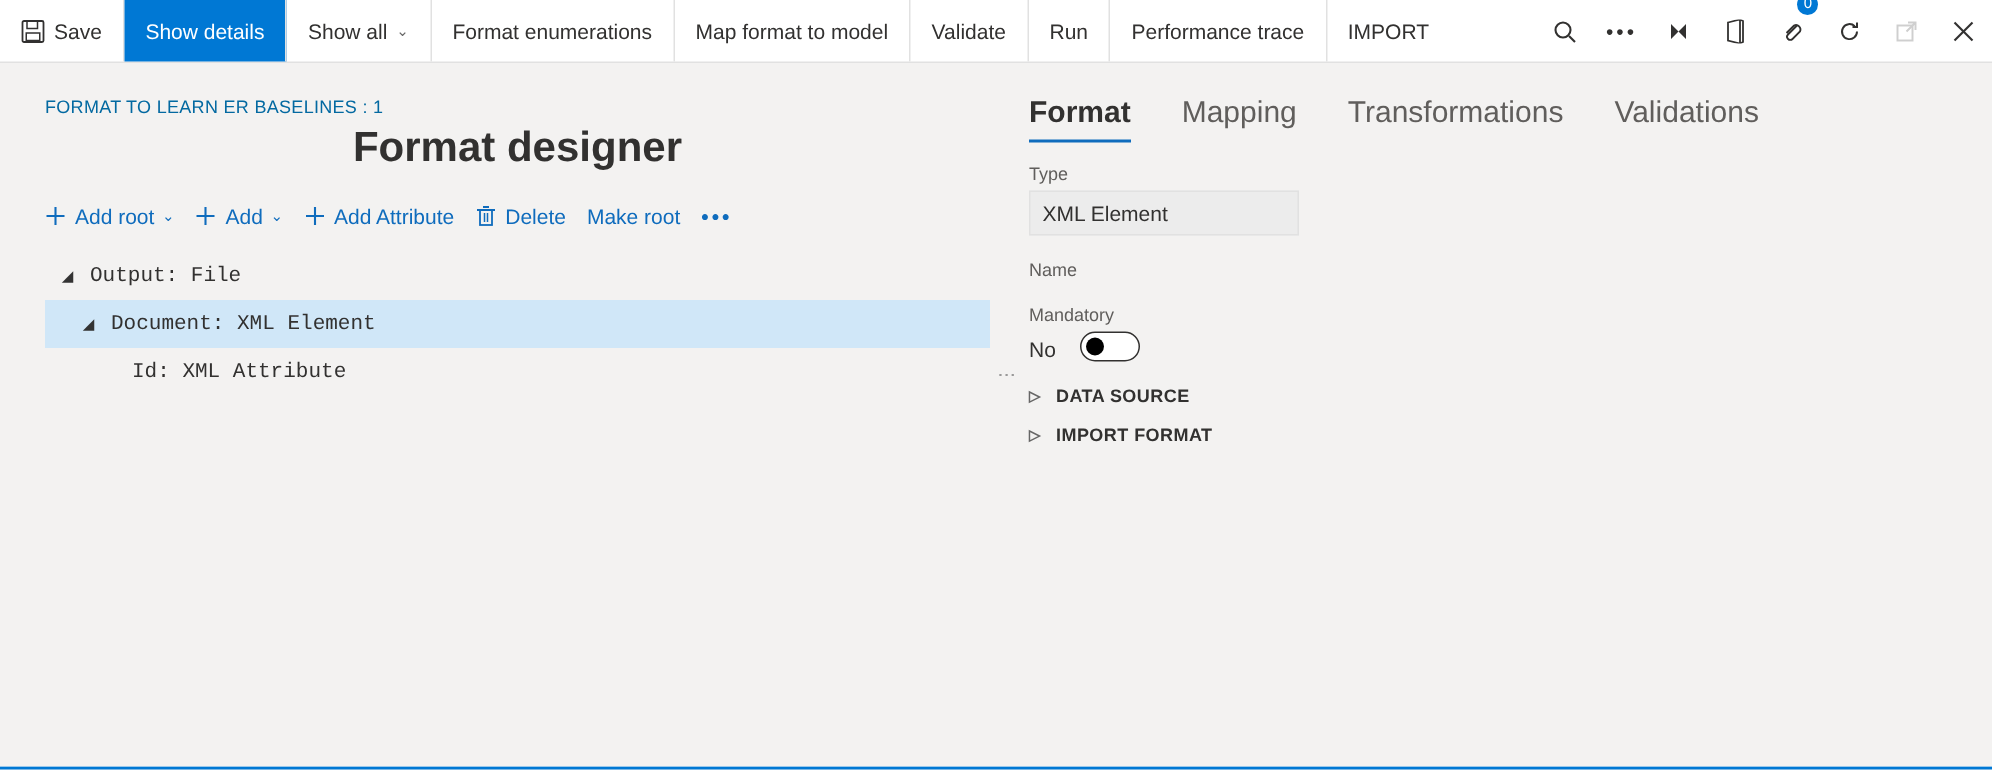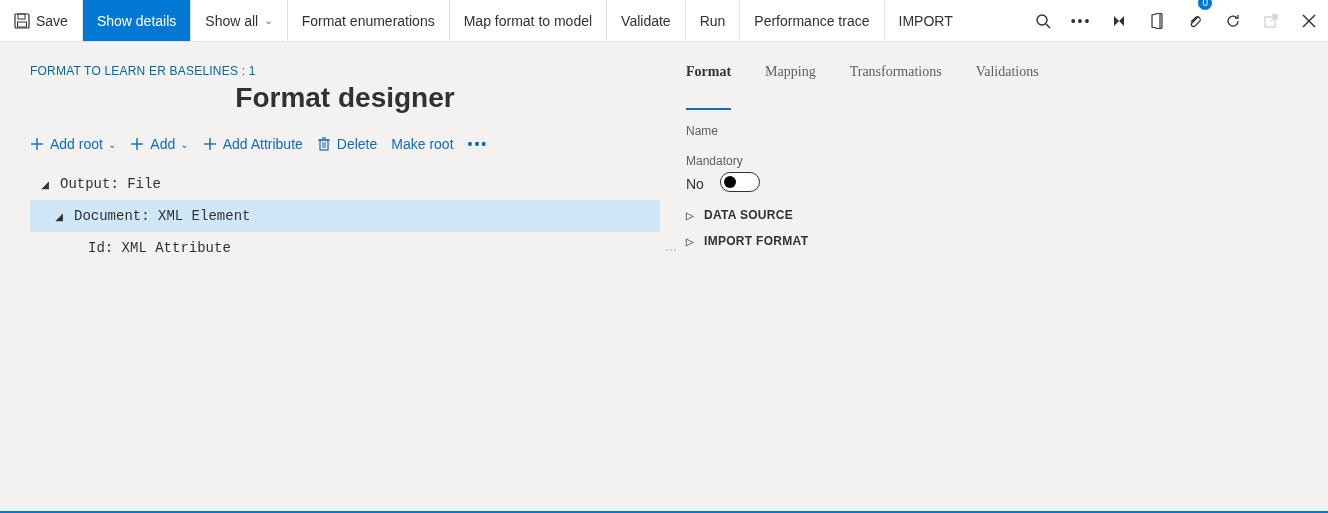--- a/index.html
+++ b/index.html
@@ -21,21 +21,21 @@
   .action-btn { display: flex; align-items: center; color: #0f6cbd; cursor: pointer; font-size: 14px; }
   .action-btn .ico { margin-right: 6px; display: inline-flex; }
   .action-btn .chev { margin-left: 5px; font-size: 10px; color: #0f6cbd; }
   .tree { margin-top: 4px; background: #f3f2f1; }
   .tree-row { display: flex; align-items: center; height: 32px; cursor: pointer; }
   .tree-row.selected { background: #d0e7f8; }
   .tree-indent { display: inline-block; }
   .tree-arrow { width: 14px; display: inline-flex; justify-content: center; font-size: 10px; color: #333; margin-right: 8px; }
   .tree-label { font-size: 14px; color: #323130; font-family: Liberation Mono, monospace; }
   .right-tabs { display: flex; gap: 34px; padding-bottom: 0; margin-bottom: 14px; }
-  .right-tab { font-size: 14px; color: #605e5c; padding-bottom: 28px; cursor: pointer; font-family: Liberation Serif, serif; }
+  .right-tab { font-size: 20px; color: #605e5c; padding-bottom: 6px; cursor: pointer; }
   .right-tab.active { color: #323130; font-weight: 600; border-bottom: 2px solid #0f6cbd; }
   .field { margin-bottom: 16px; }
   .field-label { font-size: 12px; color: #605e5c; margin-bottom: 4px; }
   .field-input { width: 240px; height: 30px; padding: 0 8px; font-size: 14px; border: 1px solid #e1e1e1; background: #fff; }
   .field-input.readonly { background: #ececec; color: #323130; }
   .toggle-row { display: flex; align-items: flex-end; gap: 16px; }
   .toggle-text { font-size: 14px; color: #323130; }
   .toggle { width: 40px; height: 20px; border-radius: 10px; border: 1px solid #323130; background: #fff; position: relative; cursor: pointer; }
   .toggle-knob { position: absolute; width: 12px; height: 12px; background: #000; border-radius: 50%; top: 3px; left: 3px; }
   .expander { display: flex; align-items: center; font-size: 12px; font-weight: 600; letter-spacing: .3px; color: #323130; margin-top: 12px; cursor: pointer; }
@@ -203,20 +203,24 @@
   <div class="right-col">
     <span class="vdrag">⋮</span>
 
     <div class="right-tabs">
       <div class="right-tab active">Format</div>
       <div class="right-tab">Mapping</div>
       <div class="right-tab">Transformations</div>
       <div class="right-tab">Validations</div>
     </div>
 
+    <div class="field">
+      <div class="field-label">Type</div>
+      <div class="field-input readonly" style="width:180px;display:flex;align-items:center;">XML Element</div>
+    </div>
 
     <div class="field">
       <div class="field-label">Name</div>
     </div>
 
     <div class="field">
       <div class="field-label">Mandatory</div>
       <div class="toggle-row">
         <span class="toggle-text">No</span>
         <div class="toggle">

